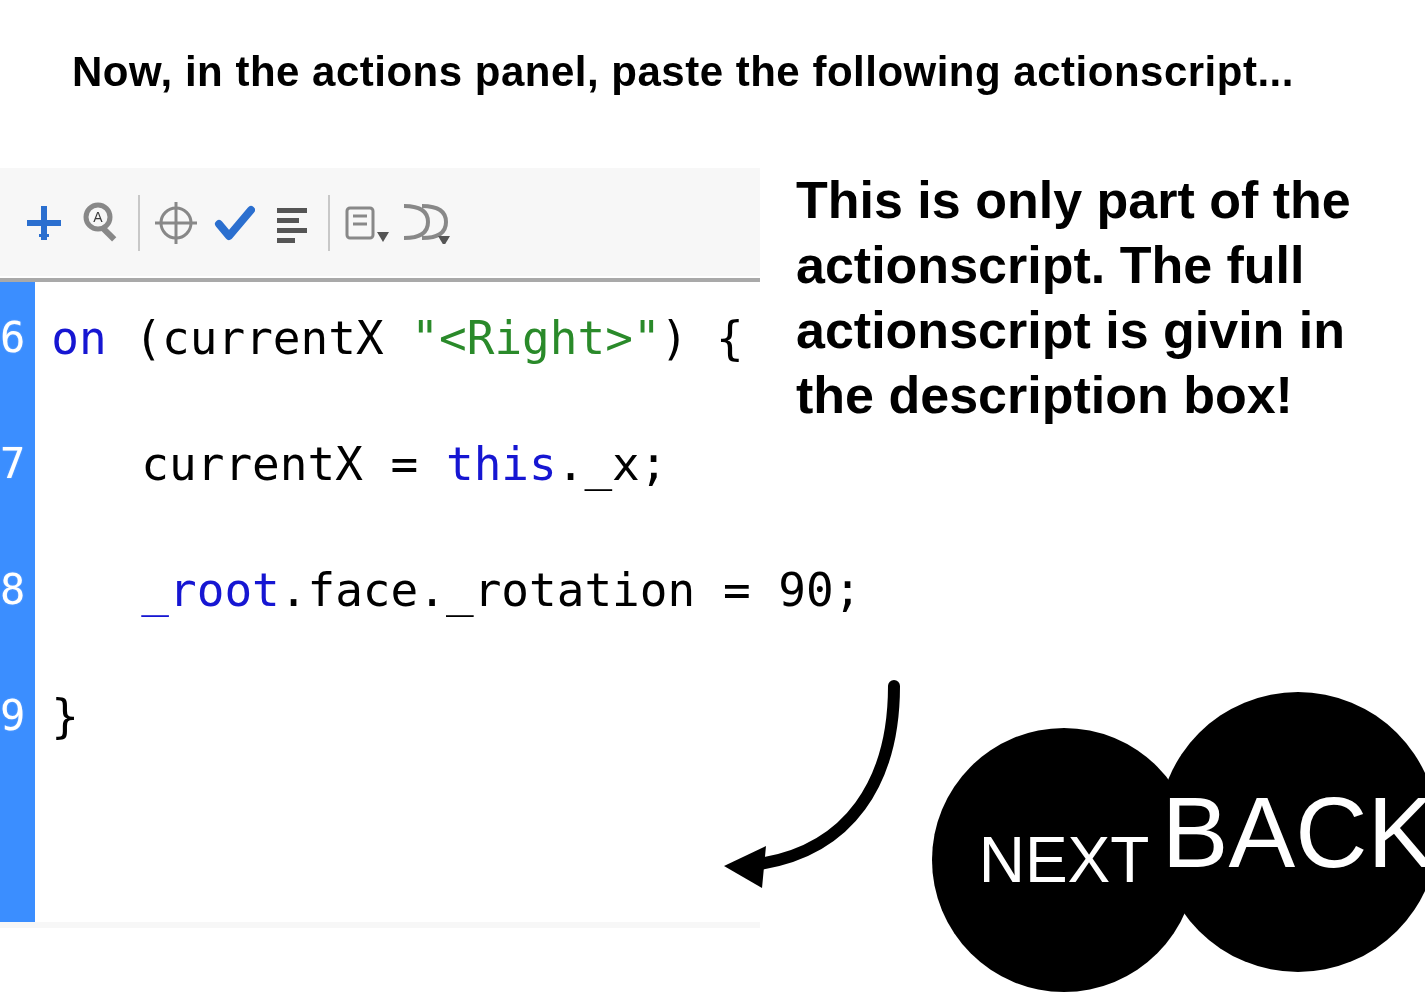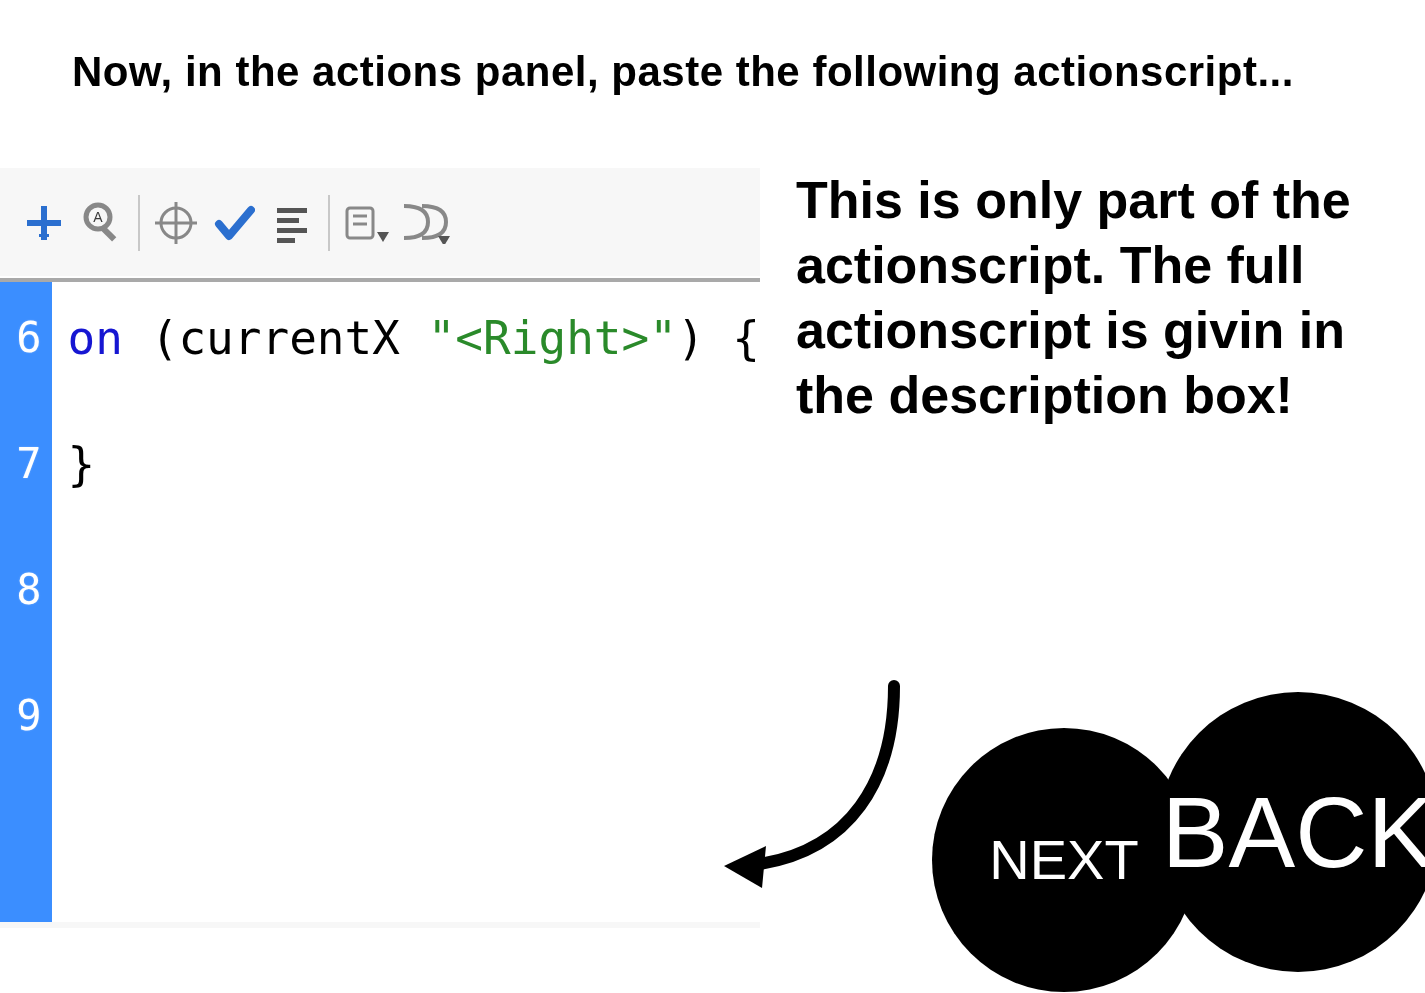--- a/index.html
+++ b/index.html
@@ -121,21 +121,21 @@
     background: #000;
     color: #fff;
     font-family: Impact, "Arial Black", sans-serif;
     text-align: center;
     cursor: pointer;
     user-select: none;
   }
   .nav-next {
     width: 264px; height: 264px;
     left: 932px; top: 728px;
-    font-size: 56px;
+    font-size: 64px;
     line-height: 264px;
   }
   .nav-back {
     width: 280px; height: 280px;
     left: 1158px; top: 692px;
     font-size: 100px;
     line-height: 280px;
   }
 </style>
 </head>
@@ -201,20 +201,22 @@
 
   <div class="code-area">
     <div class="gutter">
       <div class="ln">6</div>
       <div class="ln">7</div>
       <div class="ln">8</div>
       <div class="ln">9</div>
     </div>
     <div class="code">
       <div class="row"><span class="kw">on</span><span> (</span><span>currentX</span><span> </span><span class="str">"&lt;Right&gt;"</span><span>) {</span></div>
+      <div class="row"><span class="ind"></span><span>currentX = </span><span class="kw">this</span><span>._x;</span></div>
+      <div class="row"><span class="ind"></span><span class="kw">_root</span><span>.face._rotation = </span><span class="num">90</span><span>;</span></div>
       <div class="row"><span>}</span></div>
     </div>
   </div>
 </div>
 
 <div class="side-text">This is only part of the actionscript. The full actionscript is givin in the description box!</div>
 
 <svg class="arrow" width="260" height="260" viewBox="0 0 260 260">
   <path d="M170,10 C170,100 130,180 20,190" fill="none" stroke="#000" stroke-width="12" stroke-linecap="round"></path>
   <polygon points="0,190 42,170 38,212" fill="#000"></polygon>

